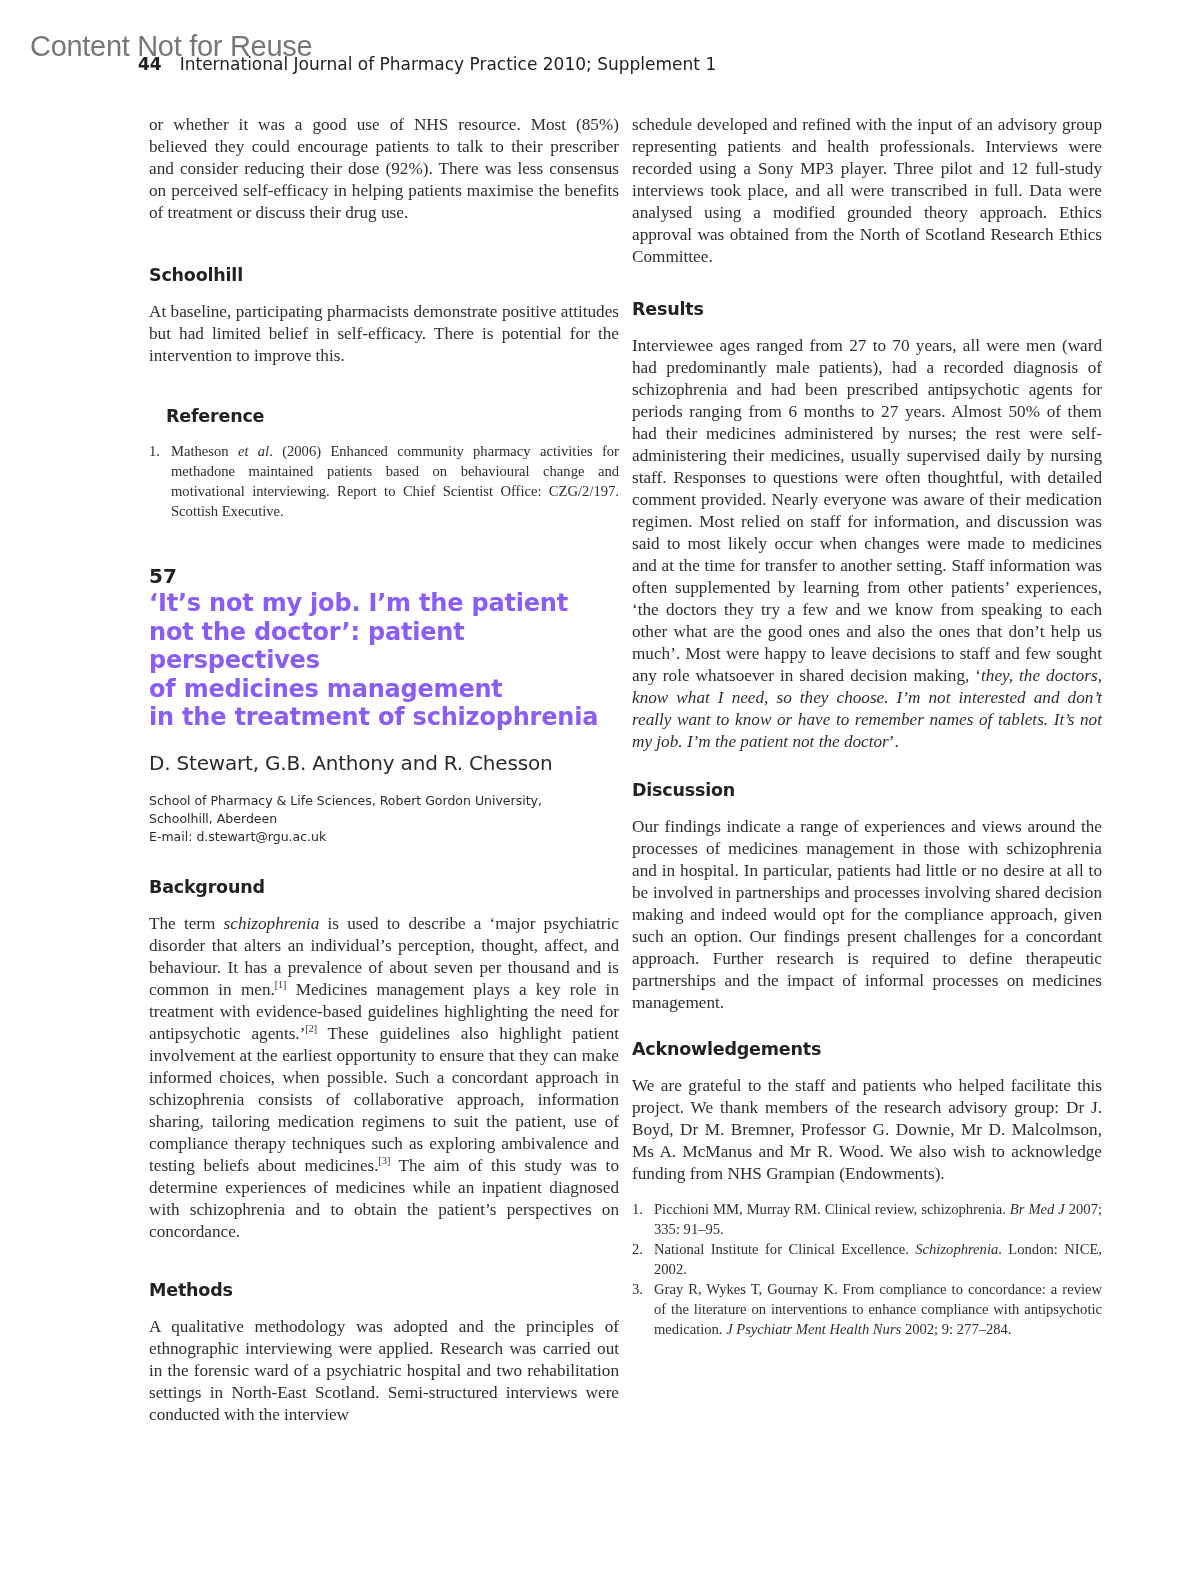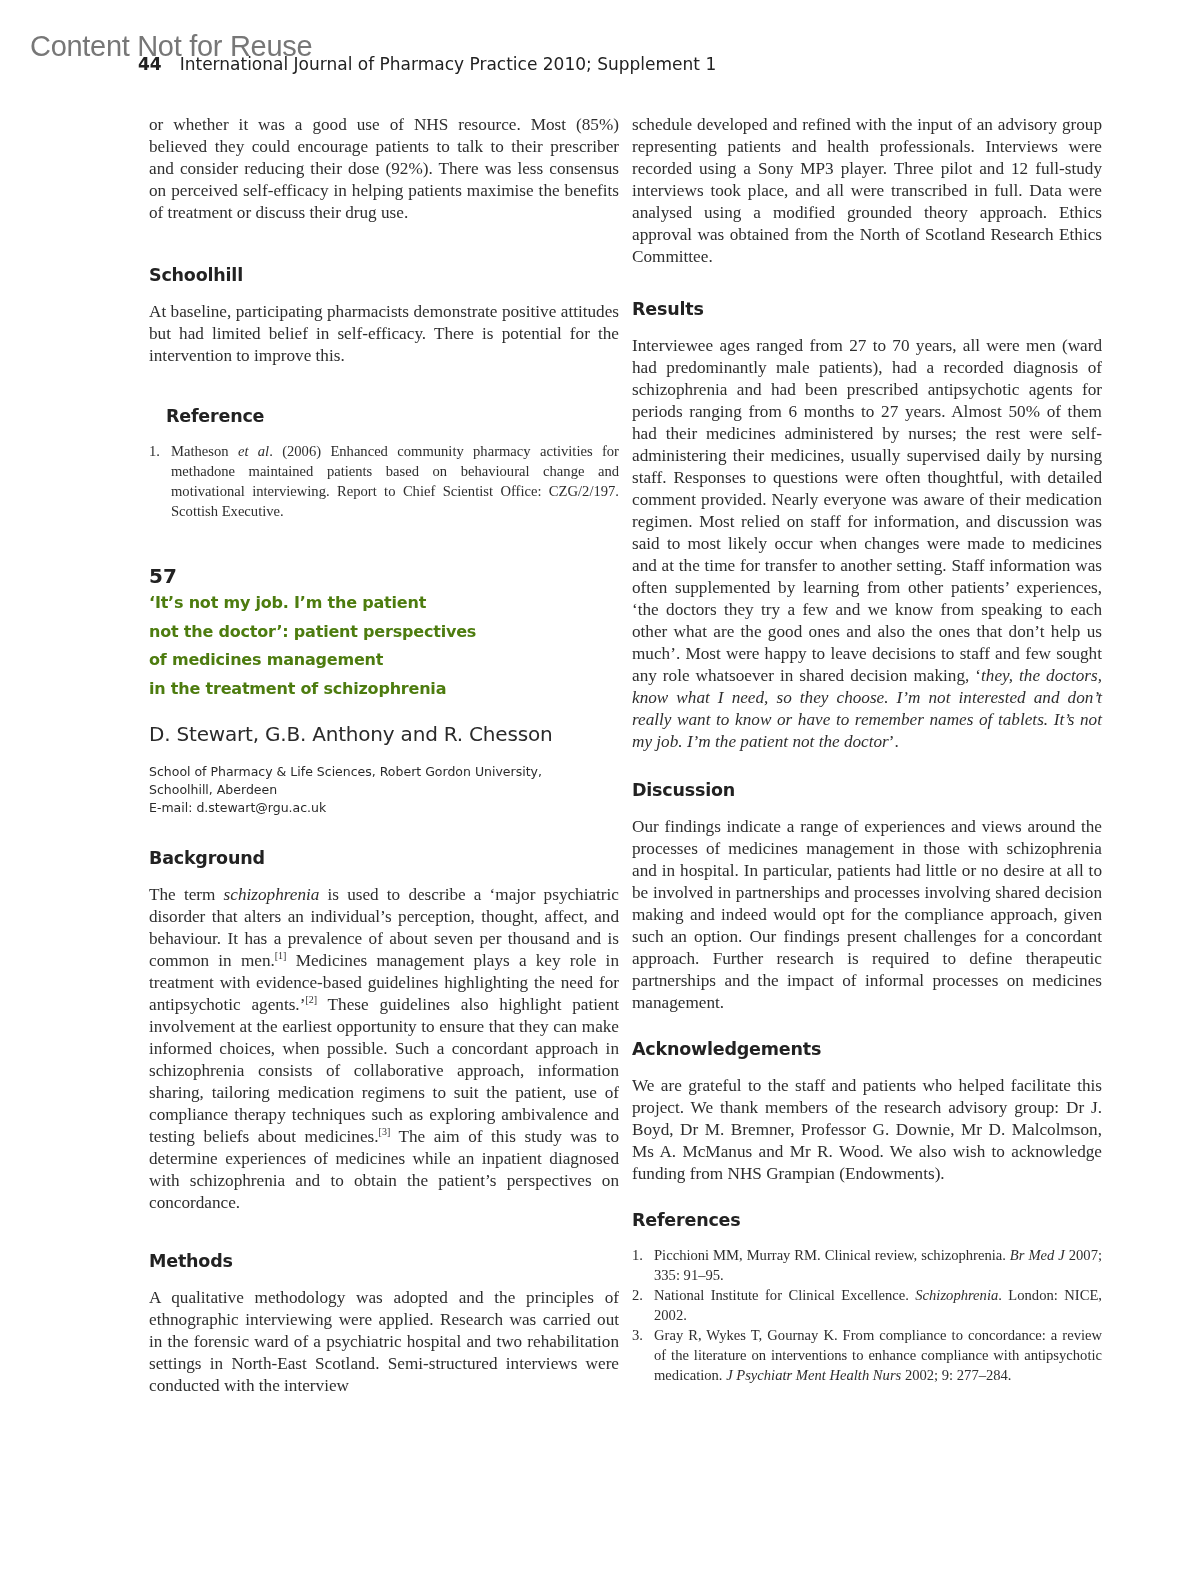--- a/index.html
+++ b/index.html
@@ -6,21 +6,21 @@
     body { width: 1200px; height: 1572px; position: relative; overflow: hidden; color: #2a2a2a; }
     .watermark { position: absolute; left: 30px; top: 30px; font-family: "Liberation Sans", sans-serif; font-size: 29px; color: #777777; letter-spacing: -0.3px; z-index: 2; white-space: nowrap; }
     .running-head { position: absolute; left: 138px; top: 54px; font-family: "DejaVu Sans", sans-serif; font-size: 17px; color: #222; white-space: nowrap; }
     .running-head .pgnum { font-weight: bold; margin-right: 18px; font-size: 17px; }
     .col { position: absolute; top: 114px; width: 470px; font-family: "Liberation Serif", serif; font-size: 17.2px; line-height: 22px; color: #2e2e2e; }
     .col-left { left: 149px; }
     .col-right { left: 632px; }
     p { margin: 0; text-align: justify; hyphens: manual; }
     h2 { font-family: "DejaVu Sans", sans-serif; font-size: 17.5px; font-weight: bold; color: #222; margin: 0; letter-spacing: -0.2px; }
     .abs-num { font-family: "DejaVu Sans", sans-serif; font-weight: bold; font-size: 20px; color: #222; margin-top: 0; }
-    .abs-title { font-family: "DejaVu Sans", sans-serif; font-weight: bold; font-size: 16px; line-height: 28.5px; color: #4d7c0f; margin: 2px 0 0 0; letter-spacing: -0.2px; }
+    .abs-title { font-family: "DejaVu Sans", sans-serif; font-weight: bold; font-size: 24px; line-height: 28.5px; color: #8b5cf6; margin: 2px 0 0 0; letter-spacing: -0.2px; }
     .authors { font-family: "DejaVu Sans", sans-serif; font-size: 20px; color: #2a2a2a; margin-top: 20px; letter-spacing: -0.2px; }
     .affil { font-family: "DejaVu Sans", sans-serif; font-size: 12.5px; line-height: 18px; color: #2a2a2a; margin-top: 18px; }
     .ref-list { margin: 0; padding: 0; list-style: none; font-size: 14.6px; line-height: 20px; }
     .ref-list li { position: relative; padding-left: 22px; text-align: justify; }
     .ref-list li .n { position: absolute; left: 0; top: 0; }
     sup { font-size: 10px; line-height: 0; }
     i { font-style: italic; }
   </style>
 </head>
 <body>
@@ -70,19 +70,18 @@
 
   <h2 style="margin-top:30px;">Results</h2>
   <p style="margin-top:15px;"><span>Interviewee ages ranged from 27 to 70 years, all were men (ward had predominantly male patients), had a recorded diagnosis of schizophrenia and had been prescribed antipsychotic agents for periods ranging from 6 months to 27 years. Almost 50% of them had their medicines administered by nurses; the rest were self-administering their medicines, usually supervised daily by nursing staff. Responses to questions were often thoughtful, with detailed comment provided. Nearly everyone was aware of their medication regimen. Most relied on staff for information, and discussion was said to most likely occur when changes were made to medicines and at the time for transfer to another setting. Staff information was often supplemented by learning from other patients’ experiences, ‘the doctors they try a few and we know from speaking to each other what are the good ones and also the ones that don’t help us much’. Most were happy to leave decisions to staff and few sought any role whatsoever in shared decision making, ‘</span><i>they, the doctors, know what I need, so they choose. I’m not interested and don’t really want to know or have to remember names of tablets. It’s not my job. I’m the patient not the doctor</i><span>’.</span></p>
 
   <h2 style="margin-top:26px;">Discussion</h2>
   <p style="margin-top:15px;">Our findings indicate a range of experiences and views around the processes of medicines management in those with schizophrenia and in hospital. In particular, patients had little or no desire at all to be involved in partnerships and processes involving shared decision making and indeed would opt for the compliance approach, given such an option. Our findings present challenges for a concordant approach. Further research is required to define therapeutic partnerships and the impact of informal processes on medicines management.</p>
 
   <h2 style="margin-top:24px;">Acknowledgements</h2>
   <p style="margin-top:15px;">We are grateful to the staff and patients who helped facilitate this project. We thank members of the research advisory group: Dr J. Boyd, Dr M. Bremner, Professor G. Downie, Mr D. Malcolmson, Ms A. McManus and Mr R. Wood. We also wish to acknowledge funding from NHS Grampian (Endowments).</p>
 
-  <h2 style="margin-top:24px;">References</h2>
   <ol class="ref-list" style="margin-top:14px;">
     <li><span class="n">1.</span><span>Picchioni MM, Murray RM. Clinical review, schizophrenia. </span><i>Br Med J</i><span> 2007; 335: 91–95.</span></li>
     <li><span class="n">2.</span><span>National Institute for Clinical Excellence. </span><i>Schizophrenia</i><span>. London: NICE, 2002.</span></li>
     <li><span class="n">3.</span><span>Gray R, Wykes T, Gournay K. From compliance to concordance: a review of the literature on interventions to enhance compliance with antipsychotic medication. </span><i>J Psychiatr Ment Health Nurs</i><span> 2002; 9: 277–284.</span></li>
   </ol>
 </div>
 
 </body></html>

